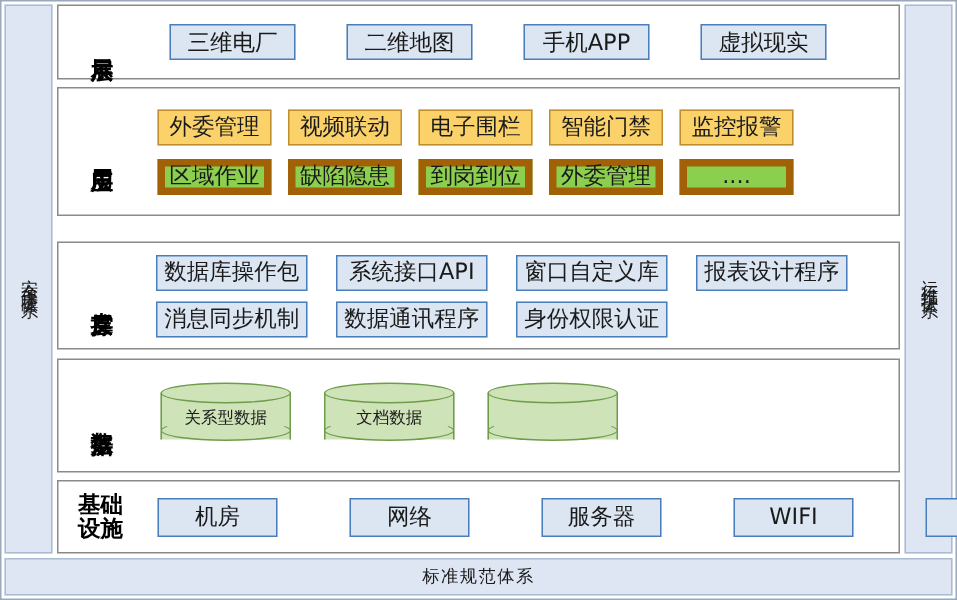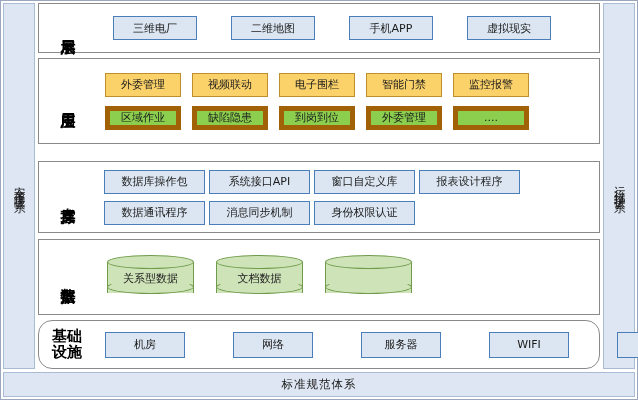--- a/index.html
+++ b/index.html
@@ -116,21 +116,21 @@
     display: flex;
     align-items: center;
   }
 
   
   .node {
     box-sizing: border-box;
     display: flex;
     align-items: center;
     justify-content: center;
-    font-size: 11px;
+    font-size: 15px;
     color: #1a1a1a;
     text-align: center;
     white-space: nowrap;
     line-height: 1;
   }
   .node.blue {
     background: #dce6f2;
     border: 1px solid #4a7ebb;
   }
   .node.yellow {
@@ -153,21 +153,21 @@
   
   #layer-application { top: 58px; height: 86px; }
   #layer-application .row { padding-left: 8px; }
   #layer-application .row + .row { margin-top: 9px; }
   #layer-application .node { width: 76px; height: 24px; margin-right: 11px; }
 
   
   #layer-support { top: 161px; height: 72px; }
   #layer-support .row { padding-left: 7px; }
   #layer-support .row + .row { margin-top: 7px; }
-  #layer-support .node { width: 101px; height: 24px; margin-right: 4px; }
+  #layer-support .node { width: 101px; height: 24px; margin-right: 19px; }
 
   
   #layer-data { top: 239px; height: 76px; }
   #layer-data .row { padding-left: 10px; font-family: Liberation Serif, serif; }
   .cylinder {
     position: relative;
     width: 87px;
     height: 45px;
     margin-right: 22px;
     box-sizing: border-box;
@@ -208,21 +208,21 @@
     display: flex;
     align-items: center;
     justify-content: center;
     font-size: 11px;
     color: #1a1a1a;
     white-space: nowrap;
     z-index: 3;
   }
 
   
-  #layer-infra { top: 320px; height: 49px; border-radius: 14px; }
+  #layer-infra { top: 320px; height: 49px; }
   #layer-infra .row { padding-left: 8px; gap: 36px; }
   #layer-infra .node { width: 80px; height: 26px; margin-right: 12px; }
 </style>
 </head>
 <body>
 
 <div id="diagram">
   <div class="outer-frame"></div>
 
   <div class="side-rail left">
@@ -274,22 +274,22 @@
       <span class="vtext">支撑层</span>
     </div>
     <div class="layer-body">
       <div class="row">
         <div class="node blue">数据库操作包</div>
         <div class="node blue">系统接口API</div>
         <div class="node blue">窗口自定义库</div>
         <div class="node blue">报表设计程序</div>
       </div>
       <div class="row">
+        <div class="node blue">消息同步机制</div>
         <div class="node blue">数据通讯程序</div>
-        <div class="node blue">消息同步机制</div>
         <div class="node blue">身份权限认证</div>
       </div>
     </div>
   </div>
 
   <div class="layer" id="layer-data">
     <div class="layer-label">
       <span class="vtext">数据层</span>
     </div>
     <div class="layer-body">

